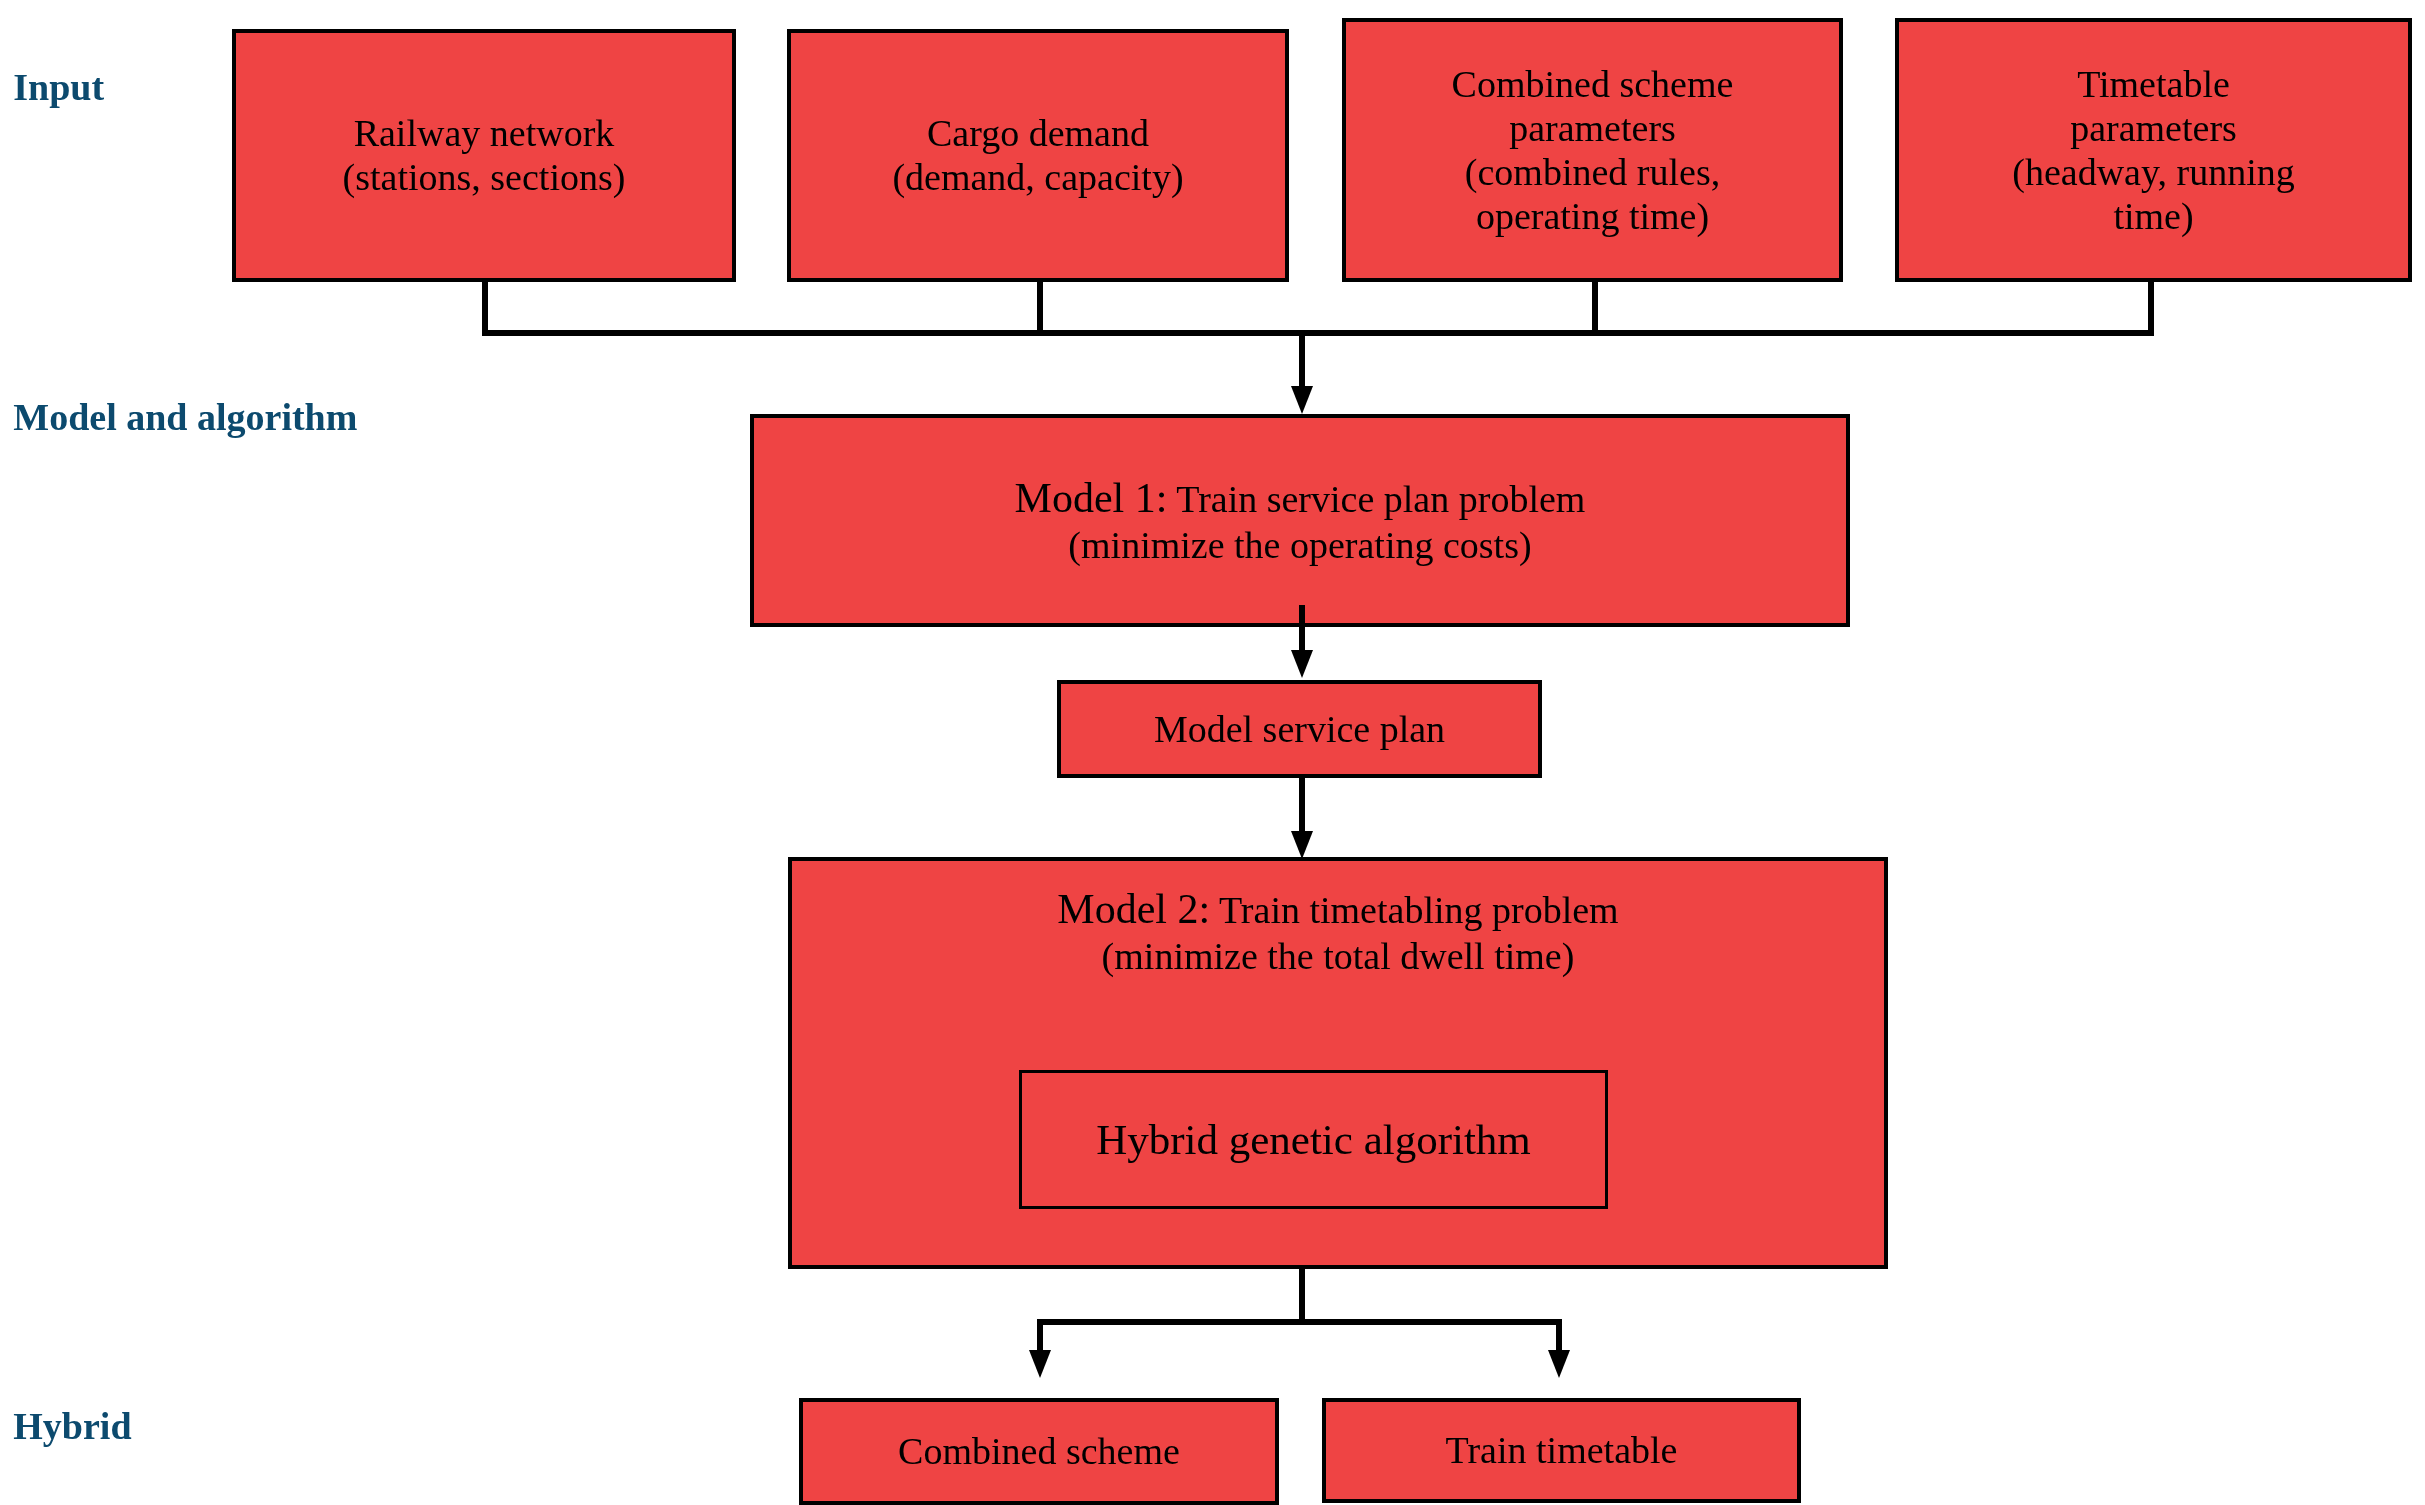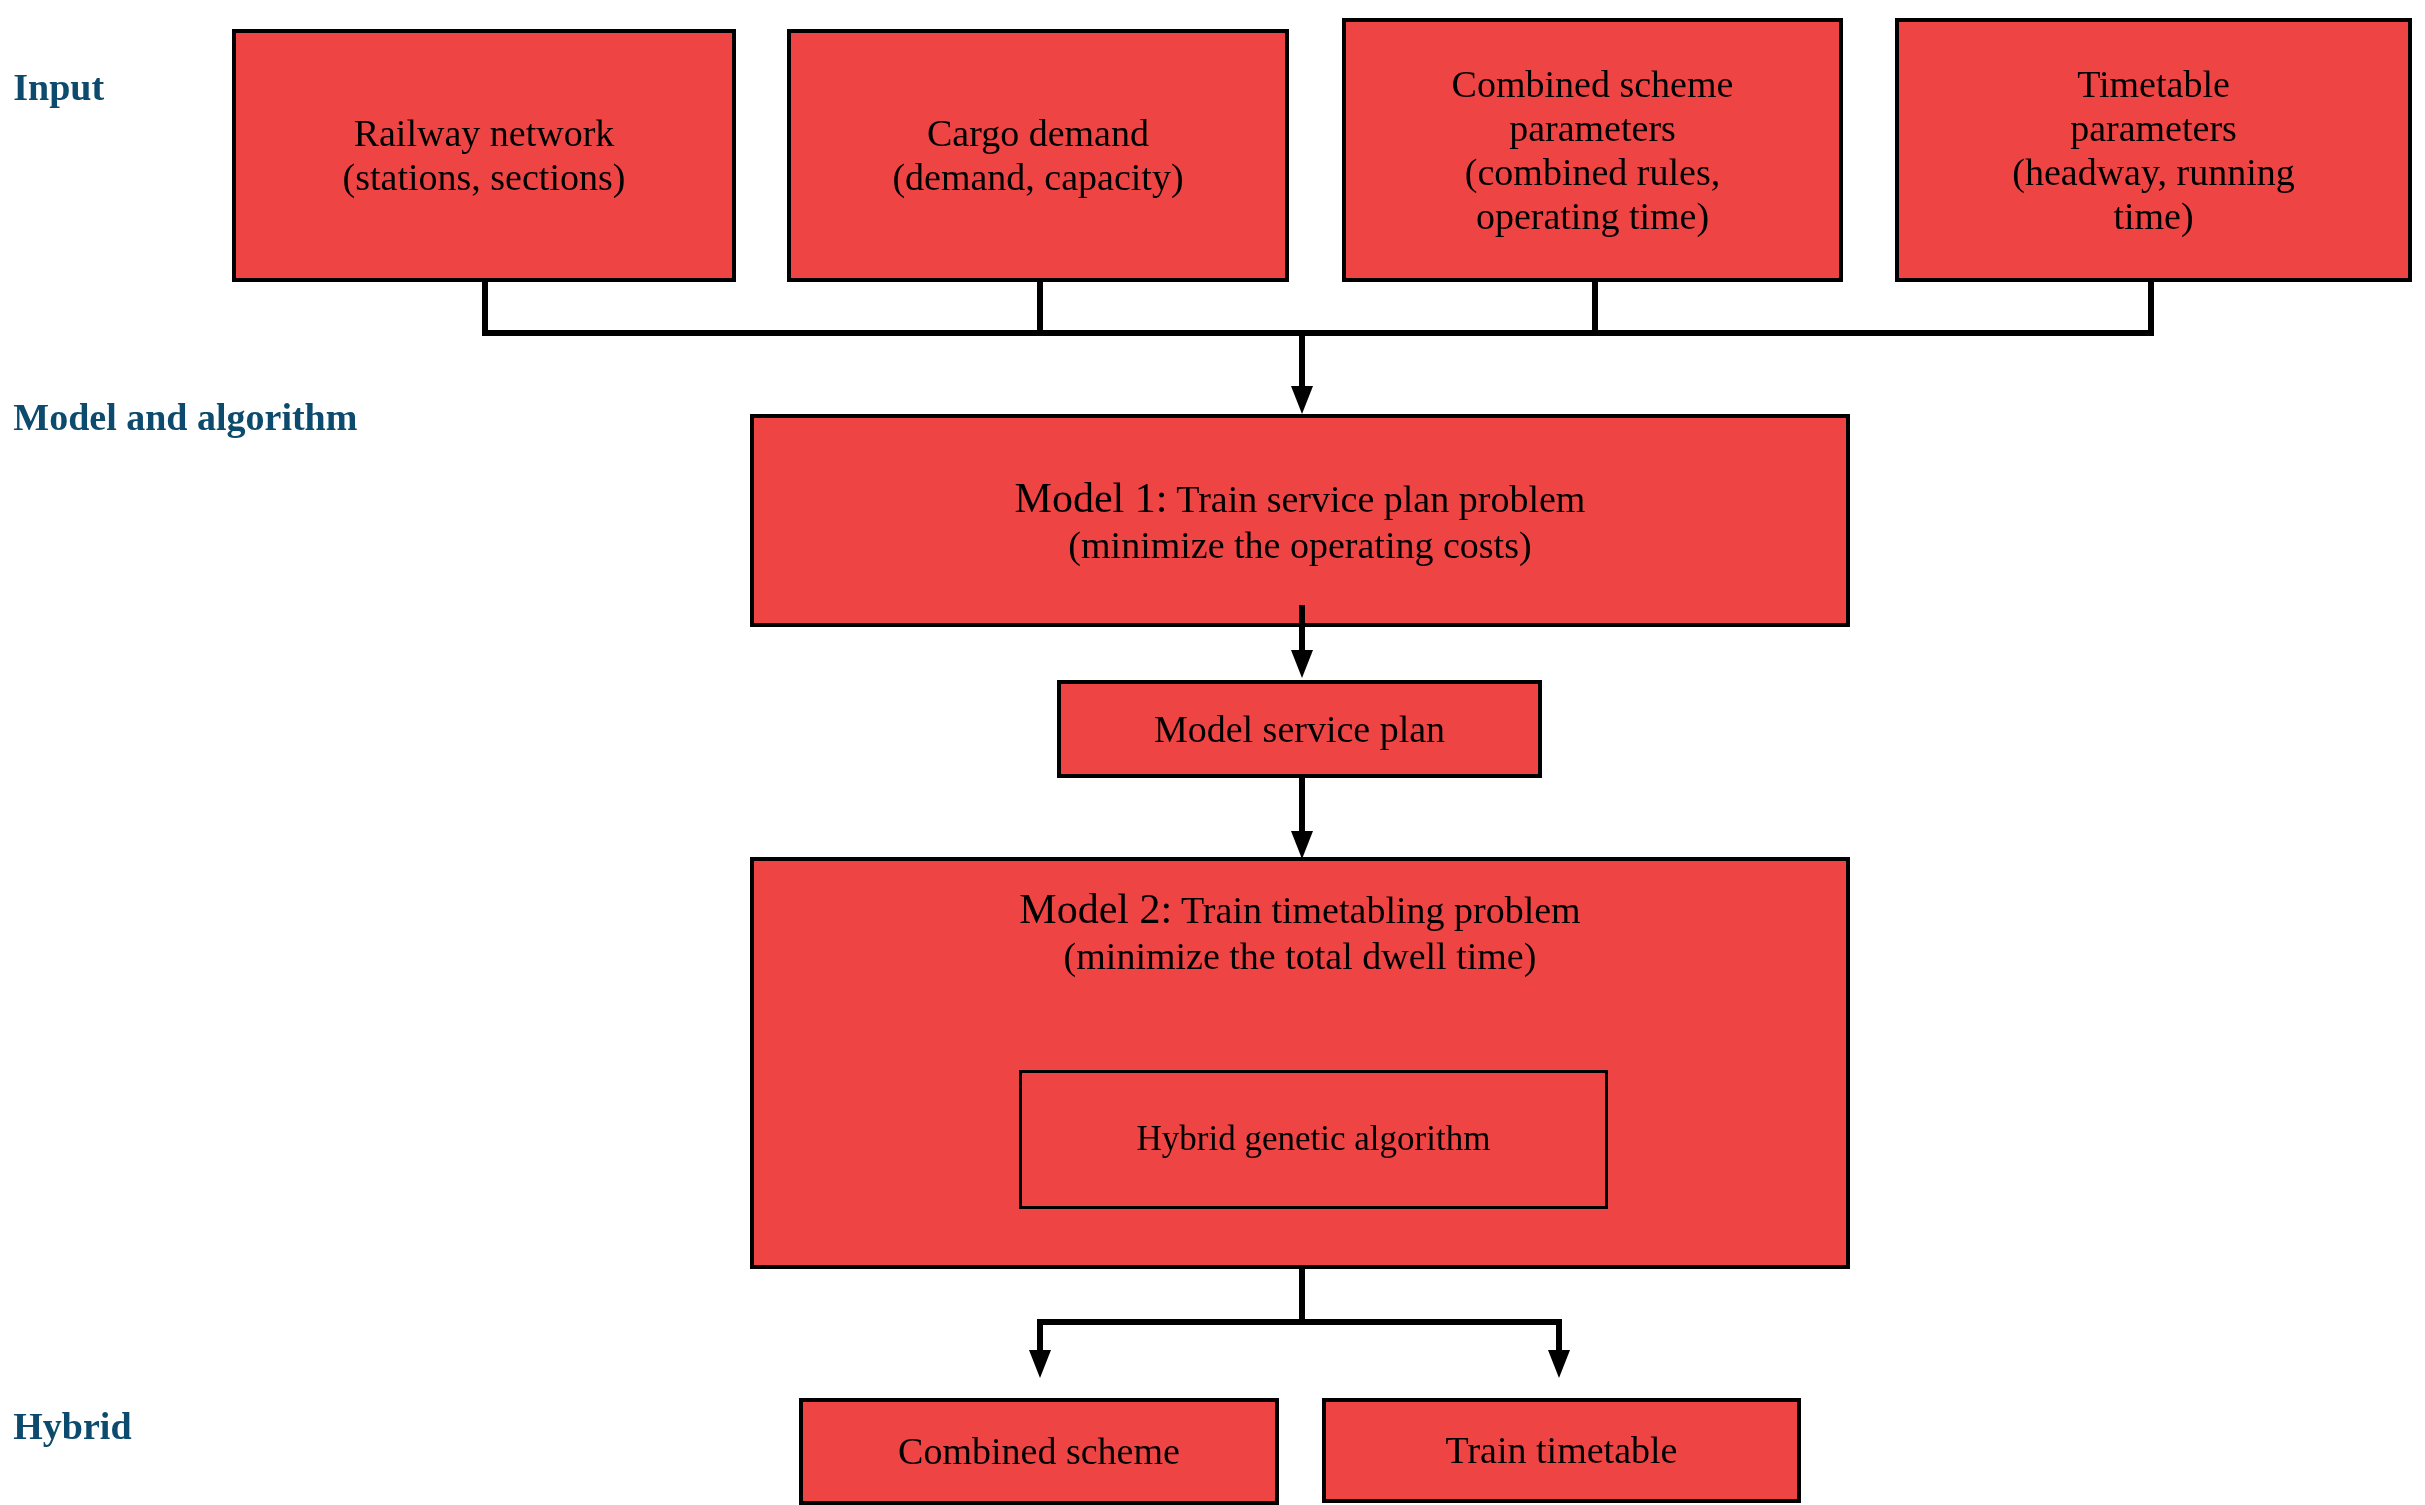--- a/index.html
+++ b/index.html
@@ -102,26 +102,26 @@
   <div class="line vline" style="left:1299px; top:605px; height:46px;"></div>
   <div class="arrowhead" style="left:1291px; top:650px;"></div>
 
   <div class="node" style="left:1057px; top:680px; width:485px; height:98px;">
     <div class="txt">Model service plan</div>
   </div>
 
   <div class="line vline" style="left:1299px; top:778px; height:58px;"></div>
   <div class="arrowhead" style="left:1291px; top:831px;"></div>
 
-  <div class="node" style="left:750px; top:857px; width:1100px; height:412px; align-items:flex-start; padding-top:24px;">
+  <div class="node" style="left:788px; top:857px; width:1100px; height:412px; align-items:flex-start; padding-top:24px;">
     <div class="txt"><span class="lead">Model 2:</span><span> Train timetabling problem</span><br><span>(minimize the total dwell time)</span></div>
   </div>
 
   <div class="node" style="left:1019px; top:1070px; width:589px; height:139px; border-width:3.6px;">
-    <div class="txt" style="font-size:35px;">Hybrid genetic algorithm</div>
+    <div class="txt" style="font-size:43px;">Hybrid genetic algorithm</div>
   </div>
 
   <div class="line vline" style="left:1299px; top:1269px; height:54px;"></div>
   <div class="line hline" style="left:1037px; top:1319px; width:524px;"></div>
 
   <div class="line vline" style="left:1037px; top:1319px; height:33px;"></div>
   <div class="arrowhead" style="left:1029px; top:1350px;"></div>
 
   <div class="line vline" style="left:1556px; top:1319px; height:33px;"></div>
   <div class="arrowhead" style="left:1548px; top:1350px;"></div>

